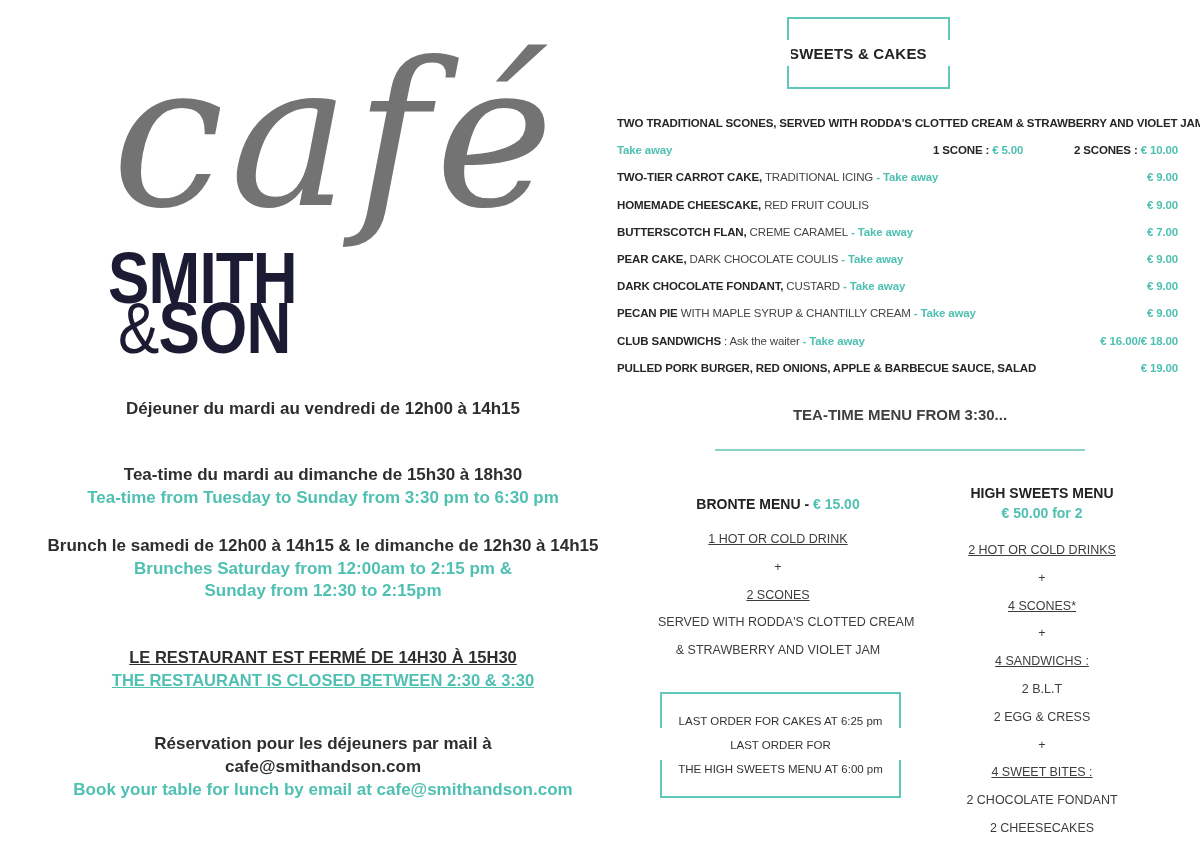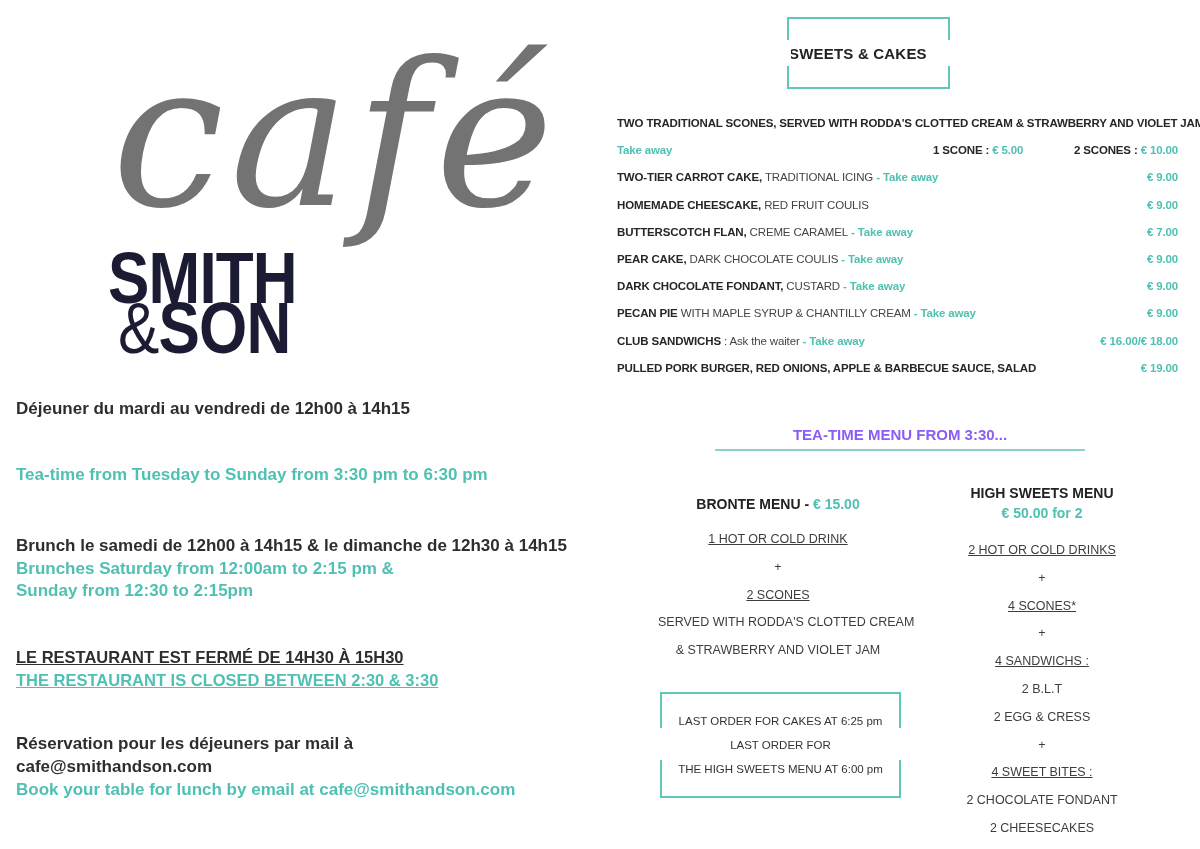--- a/index.html
+++ b/index.html
@@ -11,21 +11,21 @@
              font-style:italic;font-size:200px;line-height:1;letter-spacing:6px;
              color:#737373;font-weight:400;}
   .logo-smith{position:absolute;left:108px;top:241px;font-size:73px;line-height:1;
               font-weight:700;color:#1B1B33;letter-spacing:-1px;
               transform:scaleX(0.85);transform-origin:left top;}
   .logo-son{position:absolute;left:118px;top:291px;font-size:73px;line-height:1;
             font-weight:700;color:#1B1B33;letter-spacing:-1px;
             transform:scaleX(0.85);transform-origin:left top;}
   .logo-son .amp{font-weight:400;}
 
-  .lblock{position:absolute;left:16px;width:590px;text-align:left;font-weight:700;}
+  .lblock{position:absolute;left:28px;width:590px;text-align:center;font-weight:700;}
   .hours{font-size:17px;line-height:22.5px;}
   .fr{color:#2E2E2E;}
   .en{color:#4FC0B2;}
   .b1{top:398px;} .b2{top:464px;} .b3{top:535px;}
   .closed{top:646px;font-size:16.5px;line-height:22.5px;}
   .closed .fr{text-decoration:underline;}
   .closed .en{text-decoration:underline;}
   .resa{top:732px;font-size:17px;line-height:23.2px;}
 
   
@@ -45,21 +45,21 @@
   .mrow.rel{position:relative;display:block;}
   .iname{font-weight:700;color:#262626;}
   .idesc{font-weight:400;color:#444;}
   .ita{font-weight:700;color:#4FC0B2;}
   .iprice{font-weight:700;color:#4FC0B2;}
   .sc-mid{position:absolute;left:316px;top:0;}
   .sc-right{position:absolute;right:0;top:0;}
   .sc-label{font-weight:700;color:#262626;}
 
   .tt-head{position:absolute;left:600px;top:402px;width:600px;text-align:center;
-           font-size:15px;font-weight:700;line-height:26px;color:#8b5cf6;margin-top:20px;}
+           font-size:15px;font-weight:700;line-height:26px;color:#404040;}
   .tt-divider{position:absolute;left:715px;top:449px;width:370px;height:1.5px;
               background:#8AD2C8;}
 
   .col{position:absolute;width:240px;text-align:center;color:#3D3D3D;}
   .col-bronte{left:658px;top:494px;}
   .col-high{left:922px;top:471px;margin-top:12px;}
   .col-title{font-size:14px;font-weight:700;color:#222;line-height:20px;}
   .col-price{font-size:14px;font-weight:700;color:#4FC0B2;line-height:20px;}
   .col ul{list-style:none;margin:14px 0 0 0;padding:0;}
   .col li{height:27.8px;line-height:27.8px;font-size:12.5px;font-weight:400;
@@ -83,20 +83,21 @@
 <div class="page">
 
   <div class="logo-cafe">café</div>
   <div class="logo-smith">SMITH</div>
   <div class="logo-son"><span class="amp">&amp;</span><span>SON</span></div>
 
   <div class="lblock hours b1">
     <div class="fr">Déjeuner du mardi au vendredi de 12h00 à 14h15</div>
   </div>
   <div class="lblock hours b2">
+    <div class="fr">Tea-time du mardi au dimanche de 15h30 à 18h30</div>
     <div class="en">Tea-time from Tuesday to Sunday from 3:30 pm to 6:30 pm</div>
   </div>
   <div class="lblock hours b3">
     <div class="fr">Brunch le samedi de 12h00 à 14h15 &amp; le dimanche de 12h30 à 14h15</div>
     <div class="en">Brunches Saturday from 12:00am to 2:15 pm &amp;</div>
     <div class="en">Sunday from 12:30 to 2:15pm</div>
   </div>
 
   <div class="lblock closed">
     <div class="fr">LE RESTAURANT EST FERMÉ DE 14H30 À 15H30</div>

